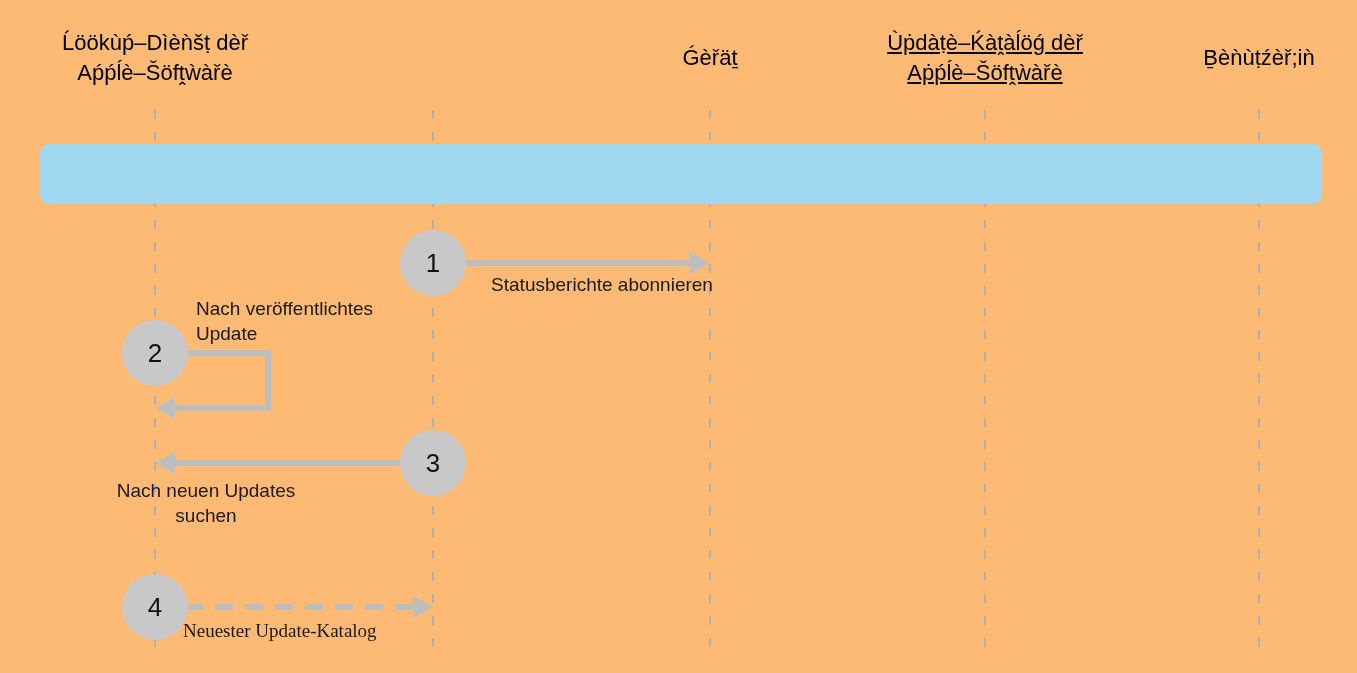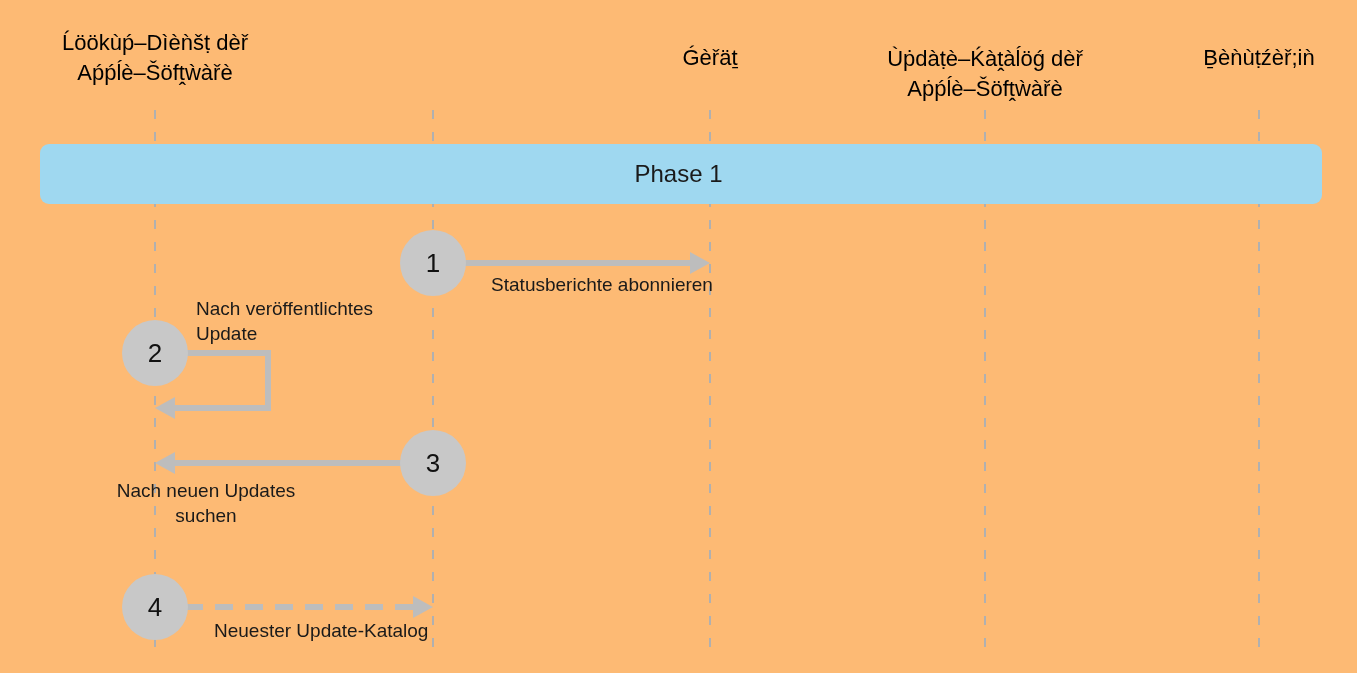--- a/index.html
+++ b/index.html
@@ -108,33 +108,32 @@
         <line x1="185" y1="607" x2="415" y2="607" stroke="#bdbdbd" stroke-width="6" stroke-linecap="butt" stroke-dasharray="18 12"></line>
         <polygon points="433,607 413,596 413,618" fill="#bdbdbd"></polygon>
         <circle cx="155" cy="607" r="33" fill="#c8c8c8"></circle>
       </g>
     </svg>
 
   <div class="headers-layer" id="headers-layer">
       <div class="col-header" style="left: 155px; top: 28px; width: 290px; margin-left: 0px;">Ĺöökùṕ–Dìèǹšṭ dèř
 Aṕṕĺè–Šöfṱẁàřè</div>
       <div class="col-header" style="left: 710px; top: 43px; width: 290px; margin-left: 0px;">Ǵèřäṯ</div>
-      <div class="col-header" style="left: 985px; top: 44px; width: 290px; margin-left: 0px;">Ùṗdàṭè–Ḱàṱàĺöǵ dèř
+      <div class="col-header" style="left: 985px; top: 28px; width: 290px; margin-left: 0px; text-decoration: underline;">Ùṗdàṭè–Ḱàṱàĺöǵ dèř
 Aṗṕĺè–Šöfṱẁàřè</div>
       <div class="col-header" style="left: 1259px; top: 43px; width: 290px; margin-left: 0px;">Ḇèǹùṭźèř;iǹ</div>
     </div>
 
-  <div class="banner-label" id="banner-label" style="top: 160px;">Phase 1</div>
 
   <div id="overlay-layer">
       <div class="step-num" style="left: 433px; top: 263px;">1</div>
       <div class="msg-label center" style="top: 272px; left: 602px; text-align: right;">Statusberichte abonnieren</div>
       <div class="step-num" style="left: 155px; top: 353px;">2</div>
       <div class="msg-label left" style="top: 296px; left: 196px;">Nach veröffentlichtes
 Update</div>
       <div class="step-num" style="left: 433px; top: 463px;">3</div>
       <div class="msg-label right" style="top: 478px; left: 0px; width: 412px;">Nach neuen Updates
 suchen</div>
       <div class="step-num" style="left: 155px; top: 607px;">4</div>
-      <div class="msg-label left" style="top: 618px; left: 214px;">Neuester Update-Katalog</div>
+      <div class="msg-label left" style="top: 618px; left: 183px; font-family: Liberation Serif, serif;">Neuester Update-Katalog</div>
     </div>
 
 </div>
 
 </body></html>

